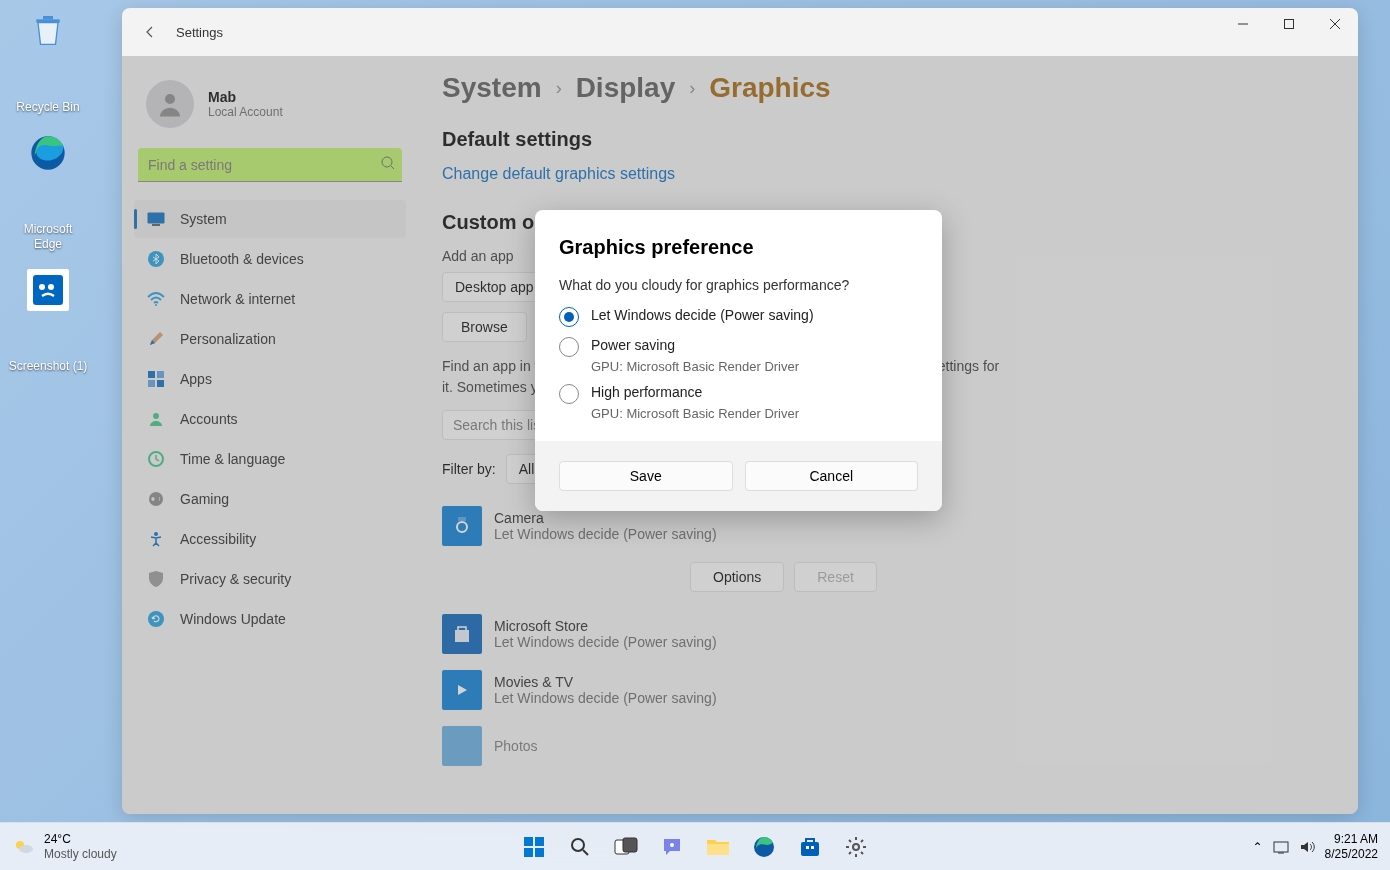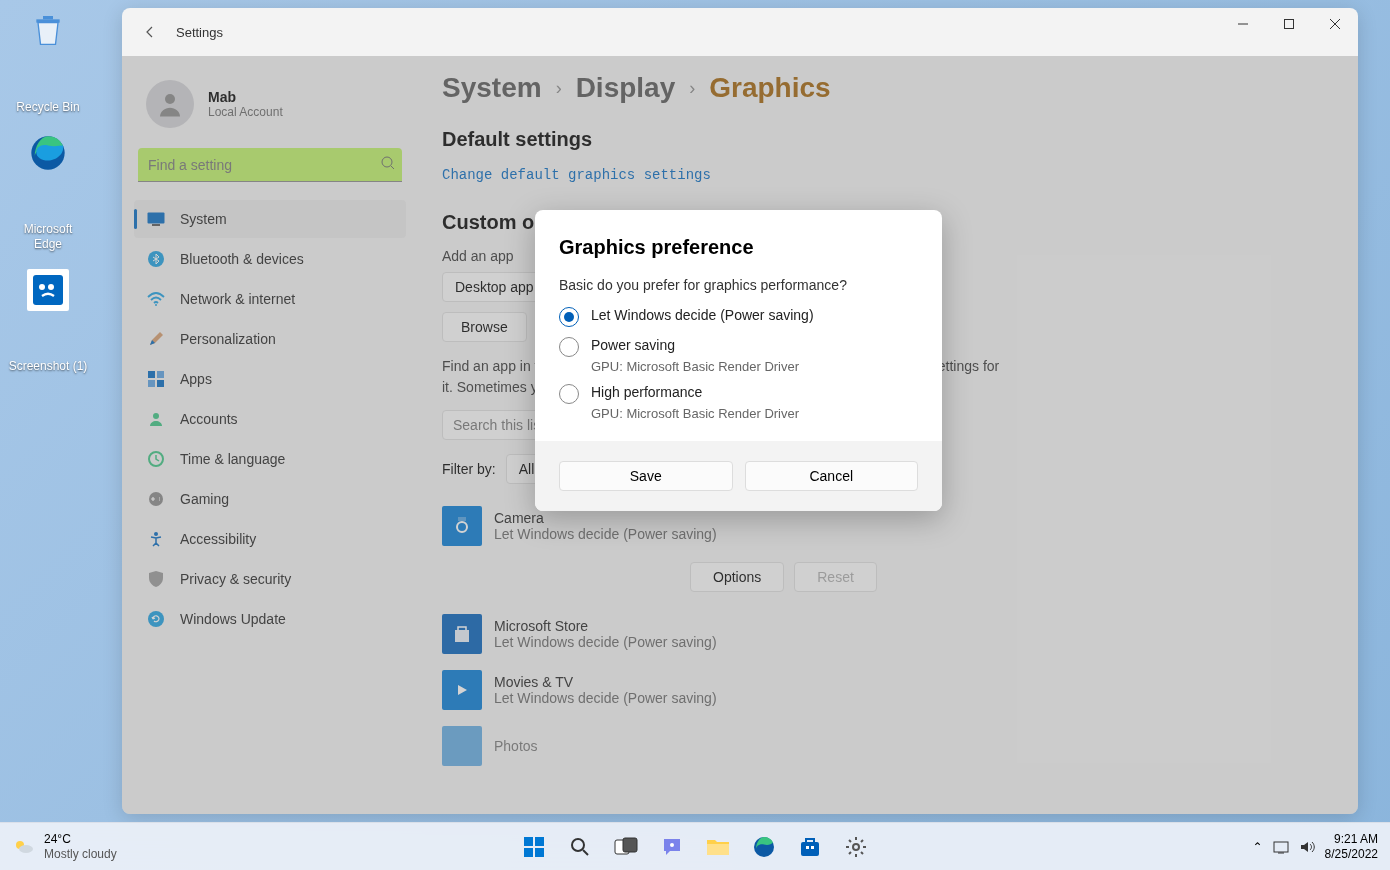--- a/index.html
+++ b/index.html
@@ -38,21 +38,21 @@
 .nav-item .nicon { width: 20px; height: 20px; margin-right: 14px; display: flex; align-items: center; justify-content: center; }
 
 
 .main { flex: 1; padding: 16px 40px 0 24px; overflow: hidden; }
 .breadcrumb { display: flex; align-items: center; font-size: 28px; margin-bottom: 24px; }
 .breadcrumb .crumb { color: #555; font-weight: 600; cursor: pointer; }
 .breadcrumb .sep { margin: 0 14px; color: #888; font-size: 18px; }
 .breadcrumb .current { font-weight: 600; color: #a16207; }
 
 .section-head { font-size: 20px; font-weight: 600; margin-bottom: 14px; }
-.link { color: #0067c0; font-size: 14px; cursor: pointer; margin-bottom: 28px; display: inline-block; font-family: Liberation Mono, monospace; }
+.link { color: #0067c0; font-size: 16px; cursor: pointer; margin-bottom: 28px; display: inline-block; }
 .label-small { font-size: 14px; color: #333; margin-bottom: 8px; }
 .dropdown { display: inline-flex; align-items: center; background: #fbfbfb; border: 1px solid #ddd; border-radius: 4px; padding: 6px 12px; font-size: 14px; cursor: pointer; margin-bottom: 10px; }
 .btn { display: inline-flex; align-items: center; background: #fbfbfb; border: 1px solid #ddd; border-radius: 4px; padding: 6px 18px; font-size: 14px; cursor: pointer; }
 .body-text { font-size: 14px; color: #333; line-height: 1.5; max-width: 560px; margin: 14px 0 12px; }
 .search-list { background: #fbfbfb; border: 1px solid #ddd; border-radius: 4px; padding: 6px 10px; font-size: 14px; width: 240px; margin-bottom: 14px; }
 .filter-row { display: flex; align-items: center; gap: 10px; font-size: 14px; margin-bottom: 14px; }
 
 .app-row { display: flex; align-items: center; padding: 8px 0; border-radius: 4px; }
 .app-icon { width: 40px; height: 40px; background: #0078d4; border-radius: 2px; margin-right: 12px; display: flex; align-items: center; justify-content: center; color: #fff; }
 .app-name { font-size: 14px; color: #222; }
@@ -370,21 +370,21 @@
       </div>
     </div>
 
     <div class="dim"></div>
   </div>
 </div>
 
 <div class="dialog">
   <div class="dialog-body">
     <div class="dialog-title">Graphics preference</div>
-    <div class="dialog-sub">Basic do you prefer for graphics performance?</div>
+    <div class="dialog-sub">What do you cloudy for graphics performance?</div>
 
     <div class="radio-row">
       <div class="radio checked"></div>
       <div class="radio-label">Let Windows decide (Power saving)</div>
     </div>
 
     <div class="radio-row" style="margin-bottom:0">
       <div class="radio"></div>
       <div class="radio-label">Power saving</div>
     </div>

